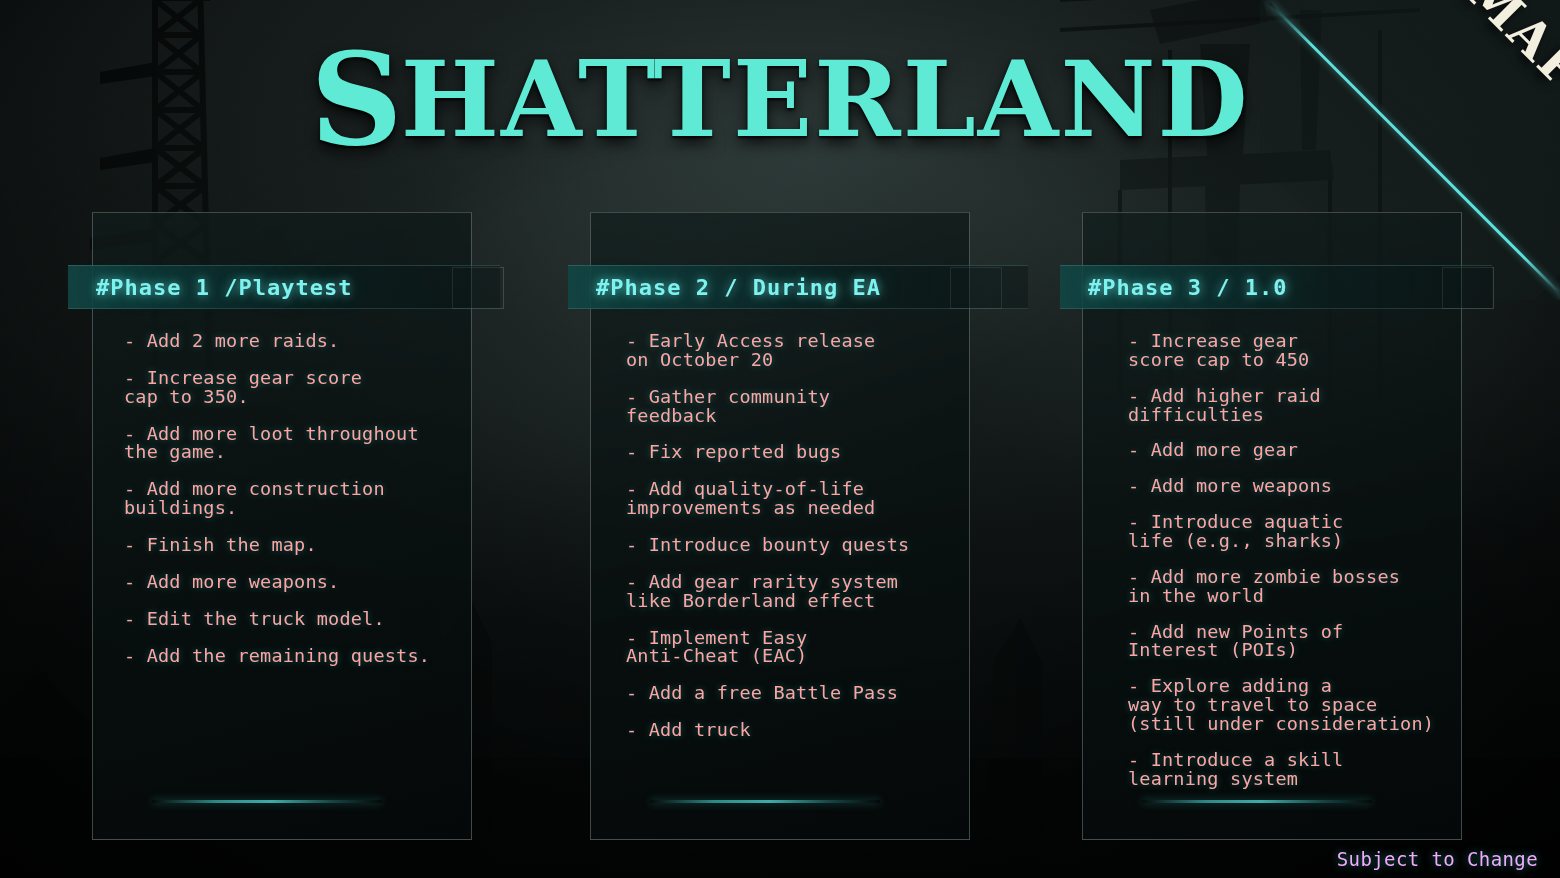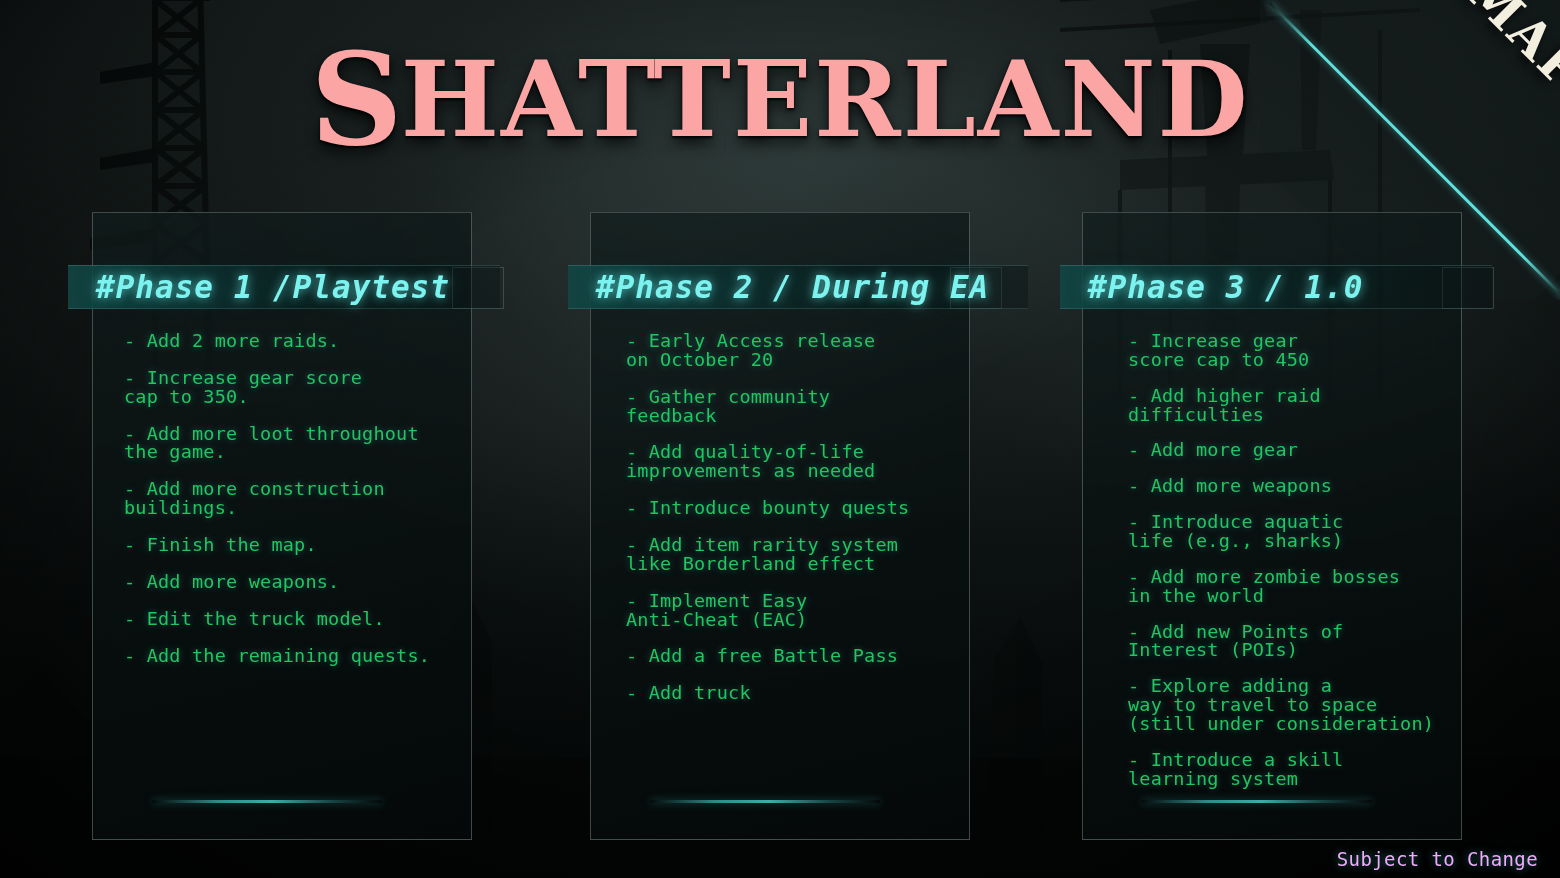--- a/index.html
+++ b/index.html
@@ -29,21 +29,21 @@
     position:absolute; left:330px; top:120px; width:640px; height:500px;
     background:radial-gradient(ellipse at 50% 50%, rgba(120,140,138,0.10) 0%, rgba(0,0,0,0) 70%);
   }
 
   
   .title {
     position:absolute; left:0; top:8px; width:1560px; text-align:center;
     font-family:"DejaVu Serif", serif;
     font-size:104px; font-weight:700;
     letter-spacing:2px;
-    color:#fca5a5;
+    color:#5eead4;
     text-shadow:0 7px 14px rgba(0,0,0,0.75), 0 2px 3px rgba(0,0,0,0.9);
     line-height:1.3;
     user-select:none;
   }
   .title .big { font-size:128px; position:relative; top:8px; letter-spacing:-2px; }
 
   
   .ribbon-wrap {
     position:absolute; right:0; top:0; width:300px; height:300px; overflow:hidden;
   }
@@ -106,42 +106,41 @@
     padding-left:28px;
     background:linear-gradient(90deg, rgba(18,70,68,0.92) 0%, rgba(14,52,52,0.82) 28%, rgba(10,30,30,0.62) 62%, rgba(7,18,18,0.40) 100%);
     border-top:1px solid rgba(120,200,196,0.22);
     border-bottom:1px solid rgba(120,200,196,0.18);
   }
   .phase-header.h1 { left:68px;   top:265px; width:432px; }
   .phase-header.h2 { left:568px;  top:265px; width:460px; }
   .phase-header.h3 { left:1060px; top:265px; width:432px; }
   .phase-title {
     font-family:"DejaVu Sans Mono", monospace;
-    font-size:31px; font-weight:700;
+    font-size:22px; font-weight:700;
     letter-spacing:1px;
     color:#7df3ef;
     text-shadow:0 0 10px rgba(110,240,235,0.65), 0 0 22px rgba(60,200,196,0.35);
     white-space:nowrap;
-    font-style:italic;
   }
 
   
   .phase-list {
     position:absolute;
     padding:0;
   }
   .phase-list.l1 { left:124px;  top:332px; width:330px; }
   .phase-list.l2 { left:626px;  top:332px; width:330px; }
   .phase-list.l3 { left:1128px; top:332px; width:340px; }
   .item {
     font-family:"DejaVu Sans Mono", monospace;
     font-size:18.5px;
     line-height:1.02;
     letter-spacing:0.2px;
-    color:#22c55e;
+    color:#fca5a5;
     text-shadow:0 0 7px rgba(40,190,180,0.45);
     margin-bottom:18px;
     white-space:pre-line;
   }
   .phase-list.l3 .item { margin-bottom:17px; }
 
   
   .accent-line {
     position:absolute;
     height:3px;
@@ -254,24 +253,25 @@
       <div class="item">- Finish the map.</div>
       <div class="item">- Add more weapons.</div>
       <div class="item">- Edit the truck model.</div>
       <div class="item">- Add the remaining quests.</div>
     </div>
   <div class="phase-list l2">
       <div class="item">- Early Access release
 on October 20</div>
       <div class="item">- Gather community
 feedback</div>
+      <div class="item">- Fix reported bugs</div>
       <div class="item">- Add quality-of-life
 improvements as needed</div>
       <div class="item">- Introduce bounty quests</div>
-      <div class="item">- Add item rarity system
+      <div class="item">- Add gear rarity system
 like Borderland effect</div>
       <div class="item">- Implement Easy
 Anti-Cheat (EAC)</div>
       <div class="item">- Add a free Battle Pass</div>
       <div class="item">- Add truck</div>
     </div>
   <div class="phase-list l3">
       <div class="item">- Increase gear
 score cap to 450</div>
       <div class="item">- Add higher raid

